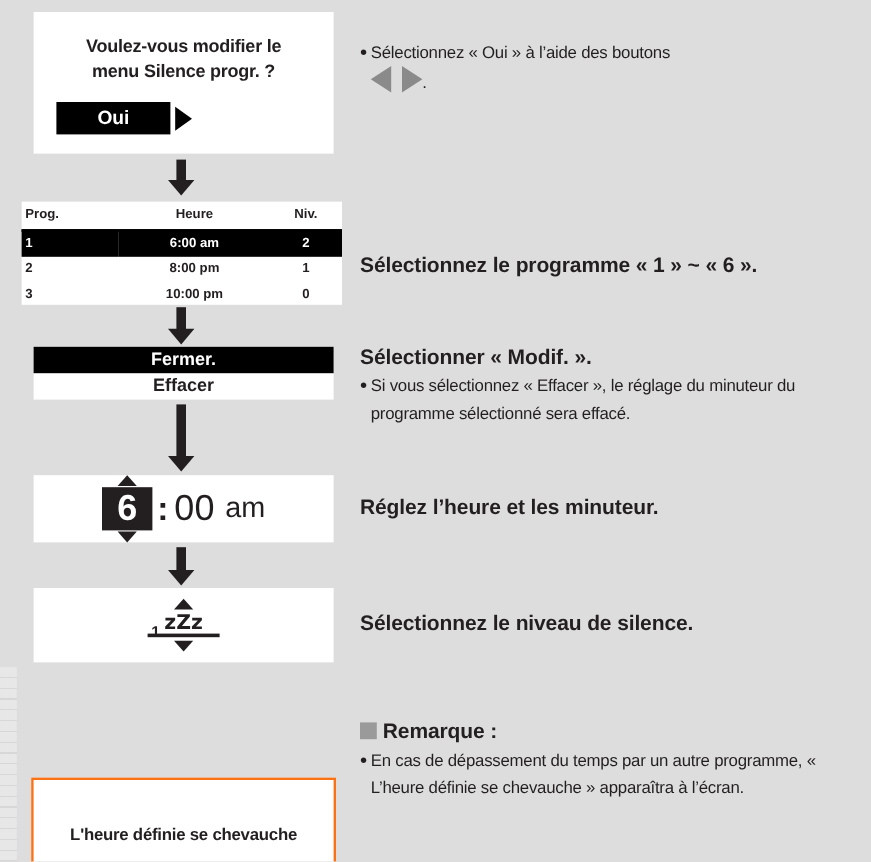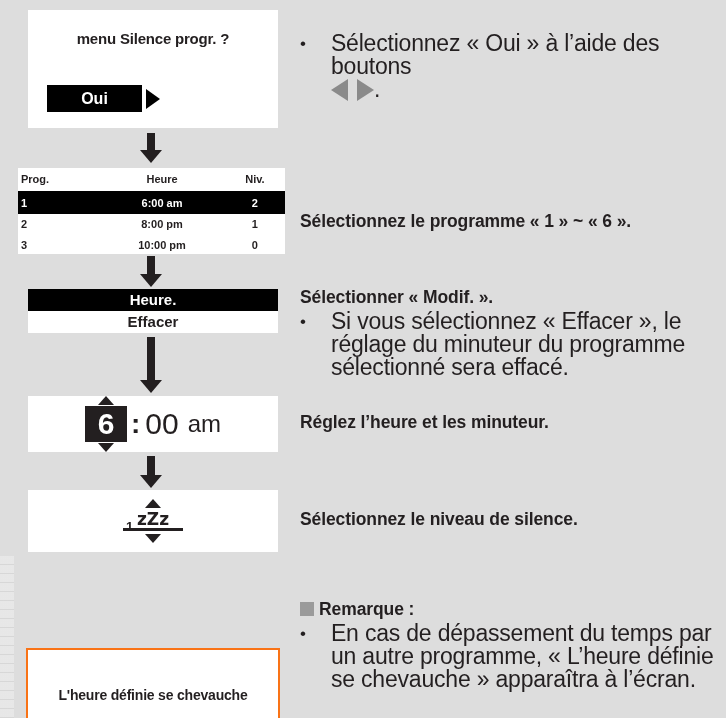--- a/index.html
+++ b/index.html
@@ -254,24 +254,23 @@
     display: flex;
     margin-top: 2px;
   }
   .instr .dot {
     flex: 0 0 auto;
     font-size: 17px;
     line-height: 23px;
     padding-right: 3px;
   }
   .instr .btxt {
-    font-size: 23px;
+    font-size: 14px;
     line-height: 23px;
     letter-spacing: -0.2px;
-    margin-left: 22px;
   }
   .note-head {
     display: flex;
     align-items: center;
   }
   .note-head .sq {
     width: 14px; height: 14px;
     background: #9a9a9a;
     margin-right: 5px;
     flex: 0 0 auto;
@@ -298,20 +297,21 @@
 </style>
 </head>
 <body>
 
 <div class="edge-artifact"></div>
 
 <div class="flow">
 
   <div class="panel" id="panel-confirm">
     <div class="confirm-q">
+      <div>Voulez-vous modifier le</div>
       <div>menu Silence progr. ?</div>
     </div>
     <div class="confirm-choices">
       <div class="choice-yes">Oui</div>
       <div class="choice-caret"></div>
     </div>
   </div>
 
   <div class="arrow" style="left:140px; top:133px; height:30px;">
     <div class="shaft" style="height:18px;"></div>
@@ -346,21 +346,21 @@
       </tbody>
     </table>
   </div>
 
   <div class="arrow" style="left:140px; top:256px; height:31px;">
     <div class="shaft" style="height:19px;"></div>
     <div class="head" style="top:18px;"></div>
   </div>
 
   <div class="panel" id="panel-edit">
-    <div class="edit-opt selected">Heure.</div>
+    <div class="edit-opt selected">Fermer.</div>
     <div class="edit-opt">Effacer</div>
   </div>
 
   <div class="arrow" style="left:140px; top:337px; height:56px;">
     <div class="shaft" style="height:44px;"></div>
     <div class="head" style="top:43px;"></div>
   </div>
 
   <div class="panel" id="panel-time">
     <div class="time-wrap">

